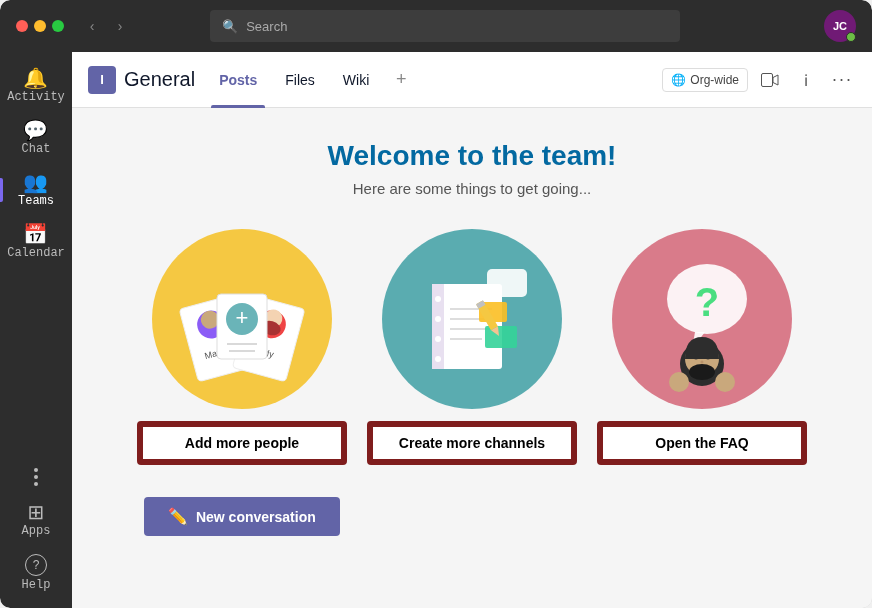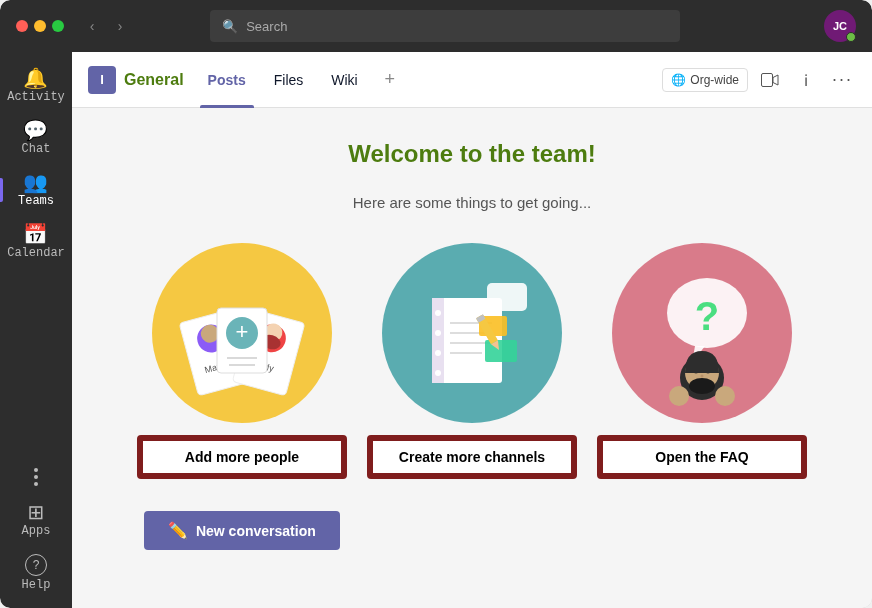--- a/index.html
+++ b/index.html
@@ -198,23 +198,23 @@
       background: #6264a7;
       border-radius: 4px;
       color: white;
       font-size: 13px;
       font-weight: bold;
       display: flex;
       align-items: center;
       justify-content: center;
     }
     .channel-name {
-      font-size: 16px;
-      font-weight: 700;
-      color: #4d7c0f;
+      font-size: 20px;
+      font-weight: 400;
+      color: #0f172a;
     }
     .channel-tabs {
       display: flex;
       align-items: center;
       gap: 12px;
       margin-left: 8px;
     }
     .channel-tab {
       padding: 4px 8px;
       font-size: 14px;
@@ -281,24 +281,24 @@
     
     .welcome-area {
       flex: 1;
       display: flex;
       flex-direction: column;
       align-items: center;
       padding: 32px 24px 20px;
       overflow-y: auto;
     }
     .welcome-title {
-      font-size: 24px;
+      font-size: 28px;
       font-weight: 700;
-      color: #4d7c0f;
-      margin-bottom: 26px;
+      color: #0369a1;
+      margin-bottom: 8px;
     }
     .welcome-subtitle {
       font-size: 15px;
       color: #555;
       margin-bottom: 32px;
     }
 
     
     .cards-row {
       display: flex;

